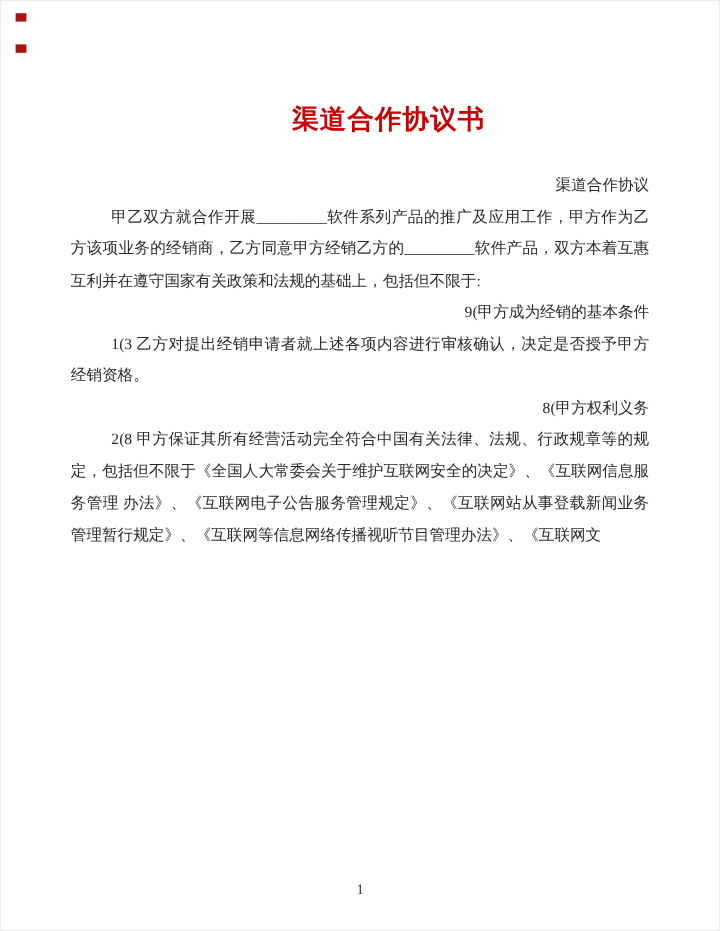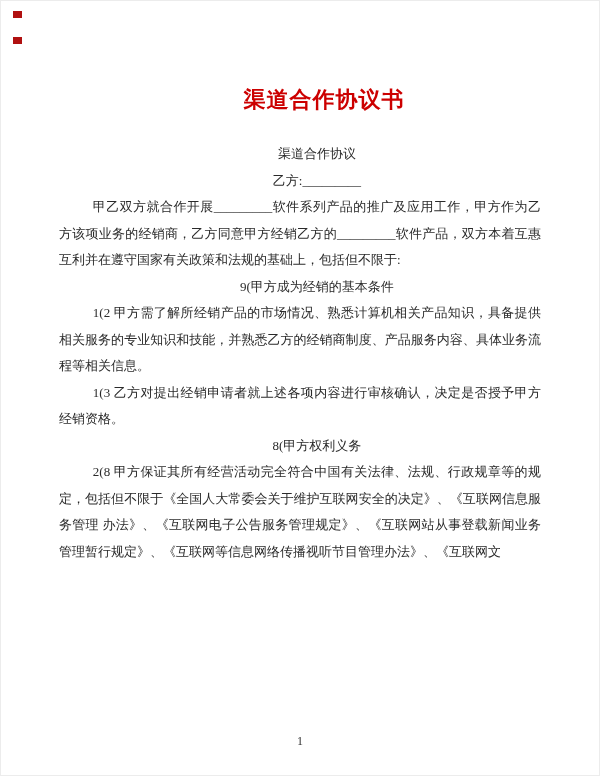--- a/index.html
+++ b/index.html
@@ -47,21 +47,21 @@
     font-size: 13px;
     line-height: 26.5px;
   }
   .doc-body p {
     margin: 0;
     text-indent: 2.6em;
     text-align: justify;
     word-break: break-all;
   }
   .doc-body p.no-justify {
-    text-align: center;
+    text-align: right;
   }
   .page-footer {
     position: absolute;
     left: 0;
     right: 0;
     bottom: 26px;
     text-align: center;
     font-size: 12px;
     color: #333333;
   }
@@ -73,24 +73,22 @@
 
   <div class="corner-marks">
     <span class="red-mark"></span>
     <span class="red-mark"></span>
   </div>
 
   <h1 class="doc-title">渠道合作协议书</h1>
 
   <div class="doc-body">
     <p class="no-justify">渠道合作协议</p>
-    <p class="no-justify">乙方:_________</p>
     <p>甲乙双方就合作开展_________软件系列产品的推广及应用工作，甲方作为乙方该项业务的经销商，乙方同意甲方经销乙方的_________软件产品，双方本着互惠互利并在遵守国家有关政策和法规的基础上，包括但不限于:</p>
     <p class="no-justify">9(甲方成为经销的基本条件</p>
-    <p>1(2 甲方需了解所经销产品的市场情况、熟悉计算机相关产品知识，具备提供相关服务的专业知识和技能，并熟悉乙方的经销商制度、产品服务内容、具体业务流程等相关信息。</p>
     <p>1(3 乙方对提出经销申请者就上述各项内容进行审核确认，决定是否授予甲方经销资格。</p>
     <p class="no-justify">8(甲方权利义务</p>
     <p>2(8 甲方保证其所有经营活动完全符合中国有关法律、法规、行政规章等的规定，包括但不限于《全国人大常委会关于维护互联网安全的决定》、《互联网信息服务管理 办法》、《互联网电子公告服务管理规定》、《互联网站从事登载新闻业务管理暂行规定》、《互联网等信息网络传播视听节目管理办法》、《互联网文</p>
   </div>
 
   <div class="page-footer">
     <span>1</span>
   </div>
 
 </div>

